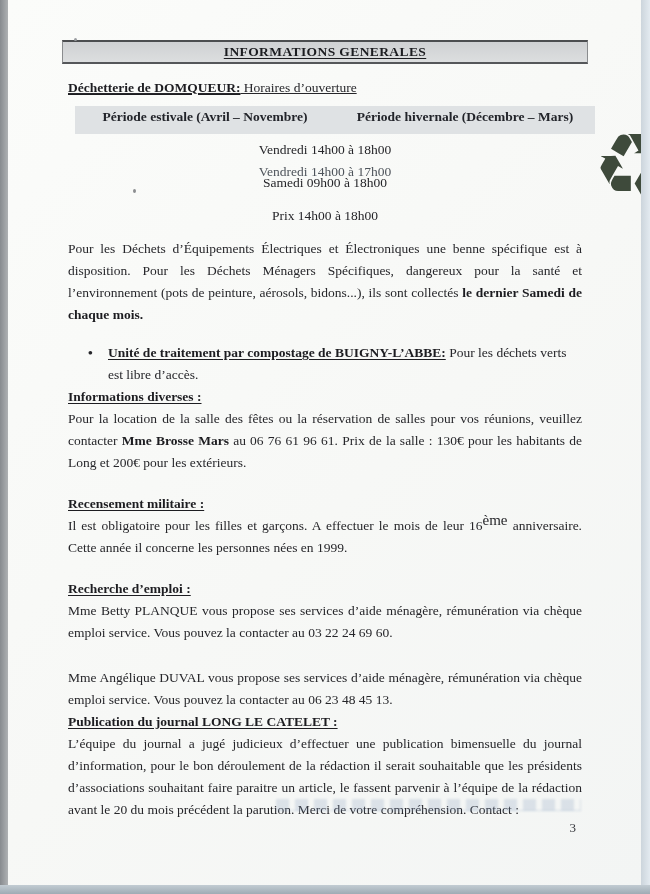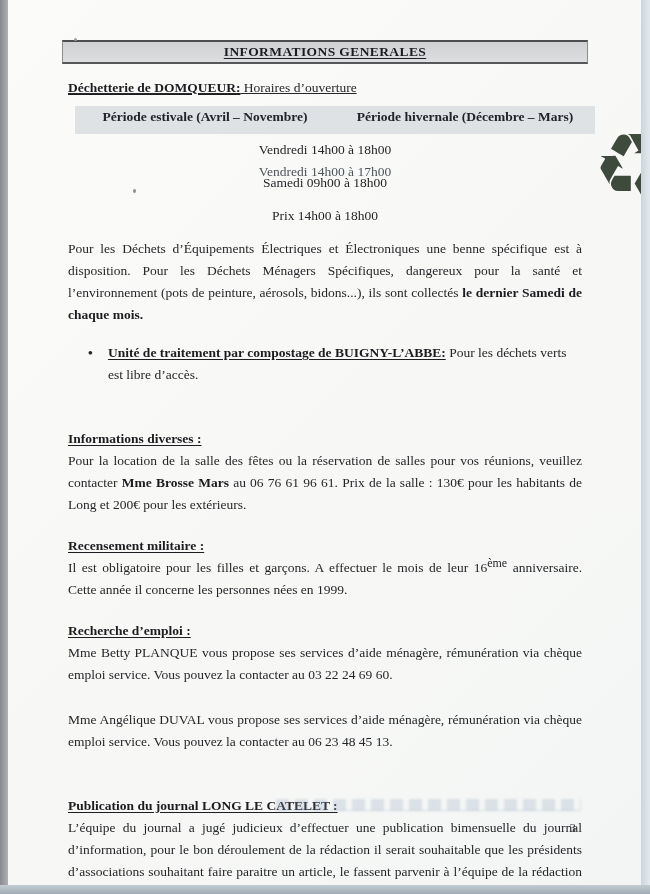--- a/index.html
+++ b/index.html
@@ -30,24 +30,24 @@
   .sched{margin-top:5px;width:514px;}
   .srow{height:33px;display:flex;align-items:center;flex-direction:column;}
   .srow .c{width:50%;text-align:center;}
   .srow .c.right{color:#4e545b;}
   .recycle{position:absolute;right:-30px;top:122px;font-family:"DejaVu Sans",sans-serif;
        font-size:88px;line-height:88px;color:#3e4a3b;z-index:2;}
   p.just{text-align:justify;margin:0;}
   .para1{margin-top:2px;}
   .bullet-item{margin-top:16px;padding-left:40px;position:relative;}
   .bullet-glyph{position:absolute;left:20px;top:0;font-weight:bold;}
-  .gap-lg{margin-top:42px;}
+  .gap-lg{}
   .gap-md{margin-top:17px;}
   b{color:#1c1c20;}
-  sup{font-size:12px;vertical-align:super;line-height:0;}
+  sup{font-size:15px;vertical-align:super;line-height:0;}
   .page-num{position:absolute;right:66px;top:820px;font-size:13px;color:#33343a;}
   .show-through{position:absolute;left:268px;top:799px;width:305px;height:11px;
        opacity:.55;filter:blur(1px);
        background:repeating-linear-gradient(90deg,rgba(140,162,194,.45) 0 13px,rgba(140,162,194,0) 13px 19px);
        border-bottom:1px solid rgba(130,155,190,.5);}
   .speck1{position:absolute;left:125px;top:189px;width:3px;height:4px;background:#6f7276;border-radius:50%;opacity:.8;}
   .speck2{position:absolute;left:66px;top:38px;width:3px;height:3px;background:#9a9da0;border-radius:50%;}
   .speck3{position:absolute;left:3px;top:612px;width:4px;height:8px;background:#8e9296;border-radius:2px;opacity:.9;}
 </style>
 </head>

